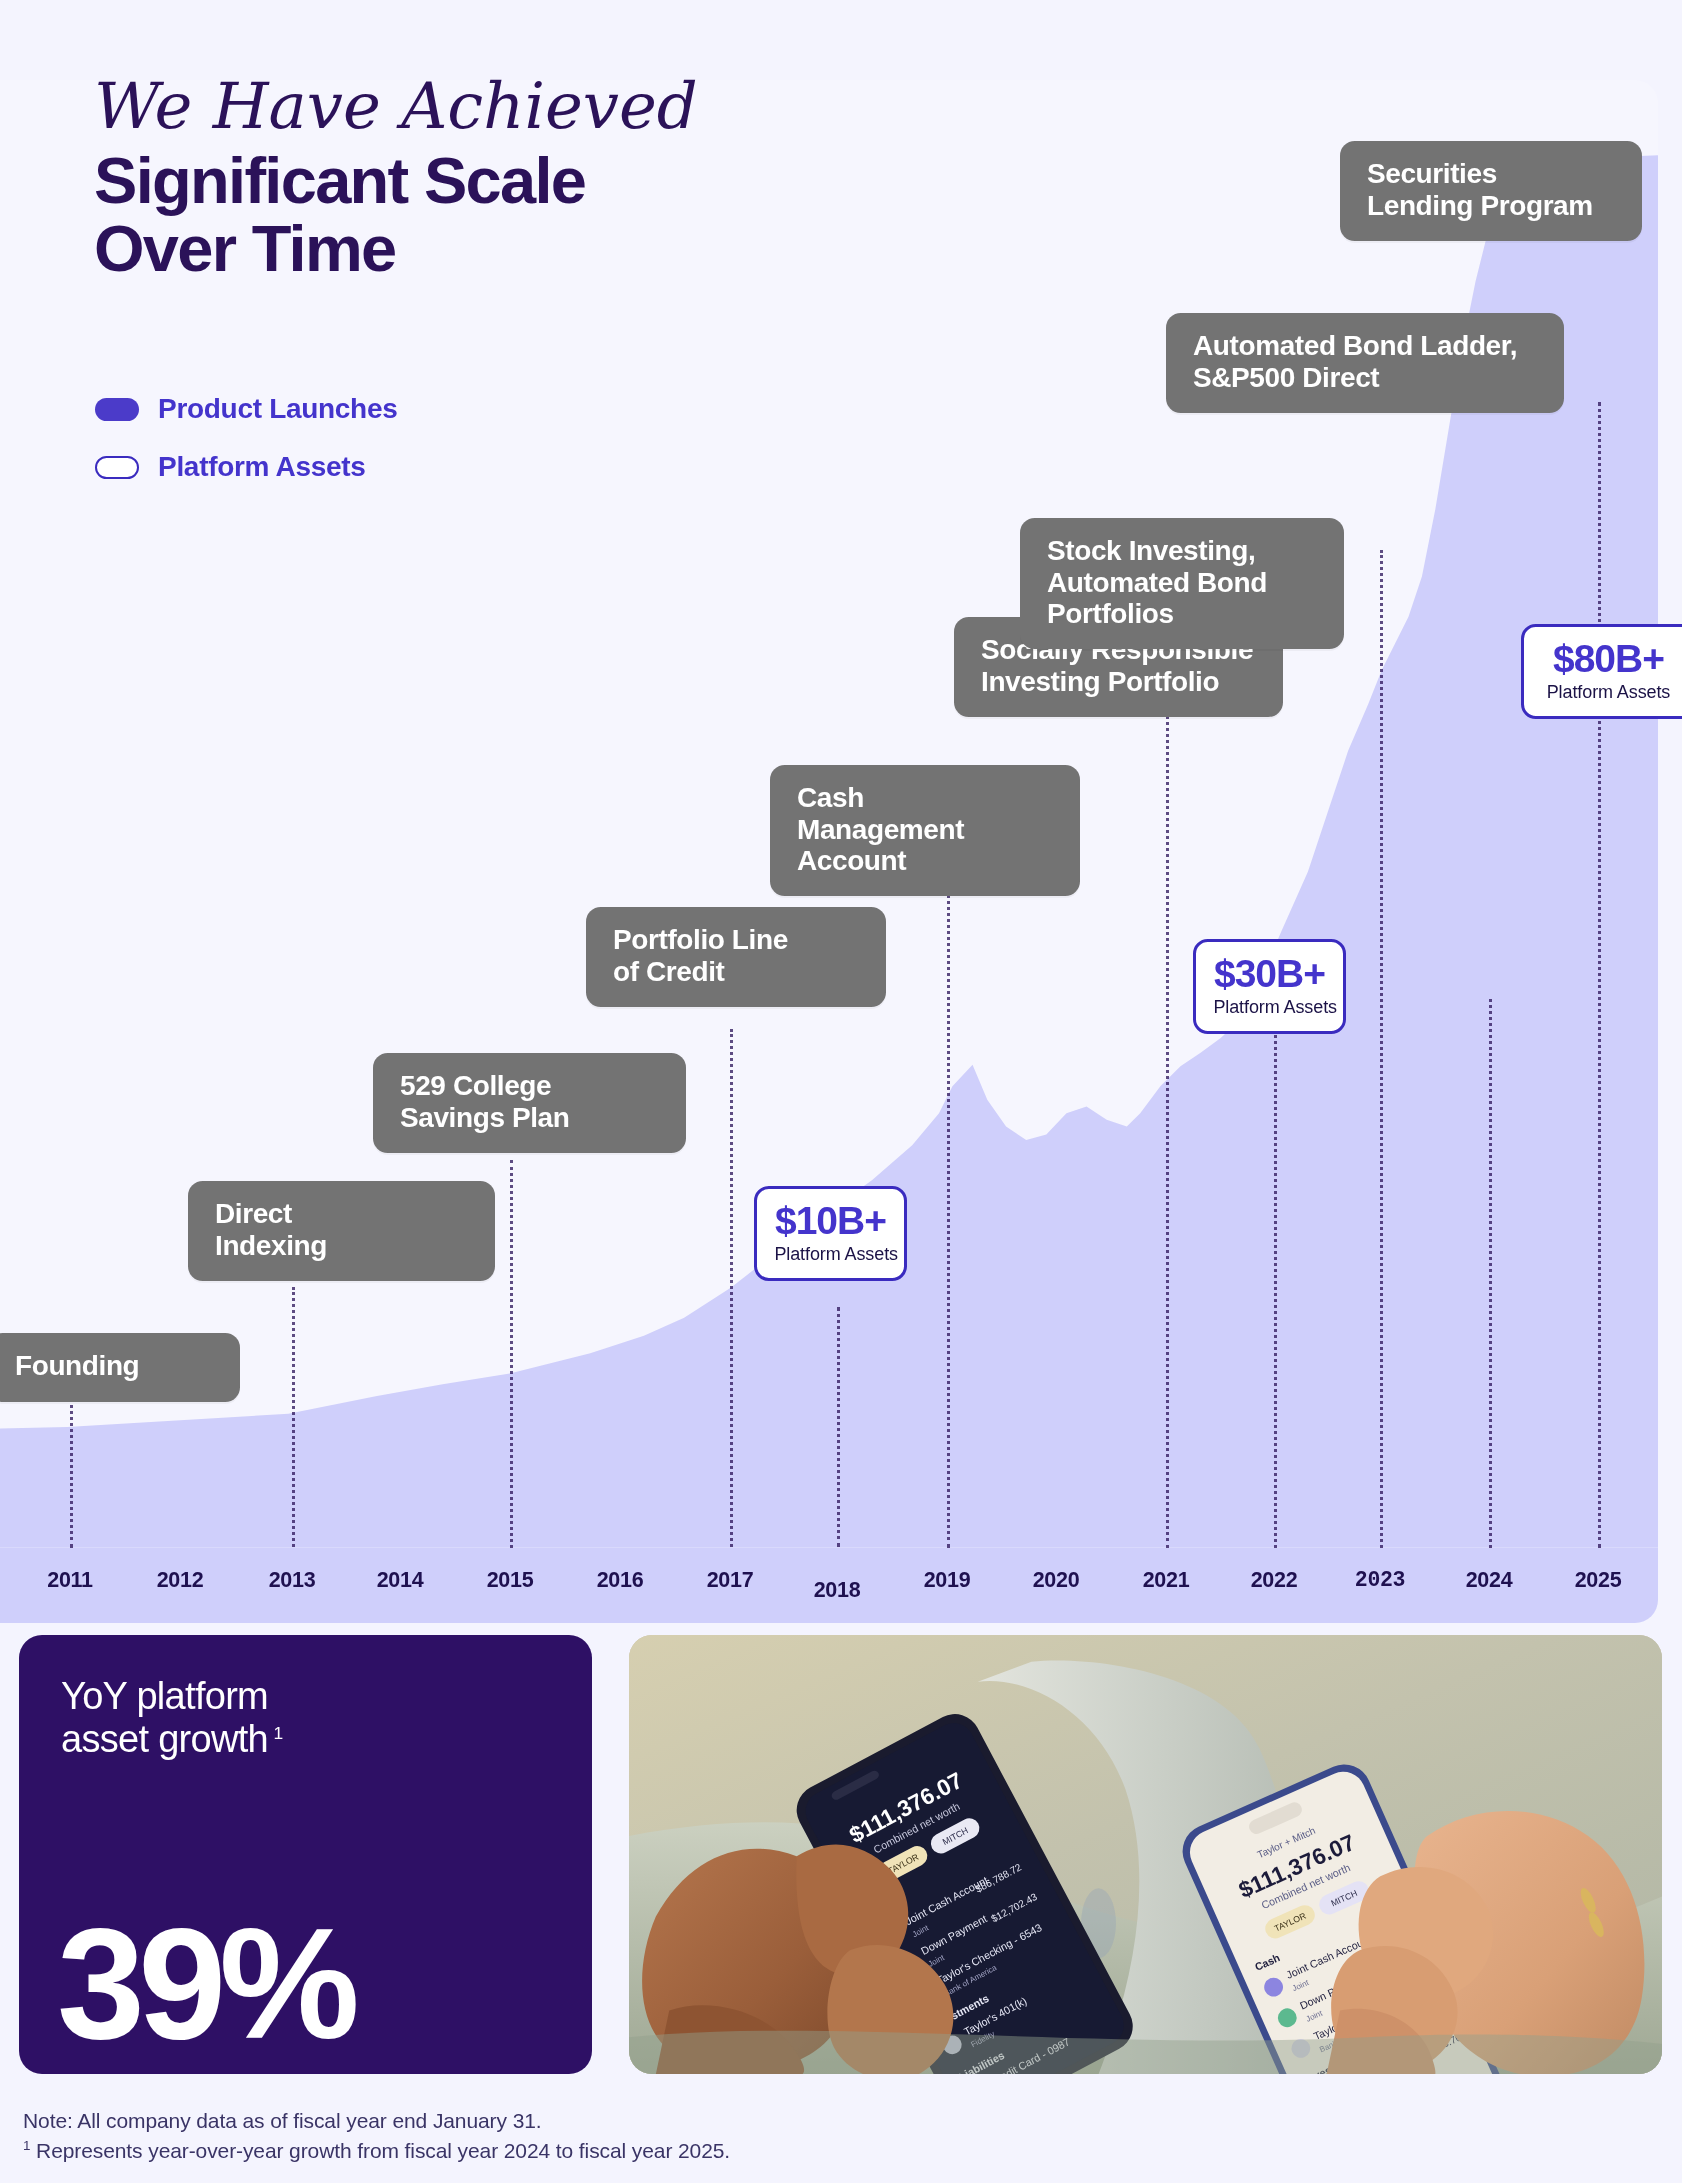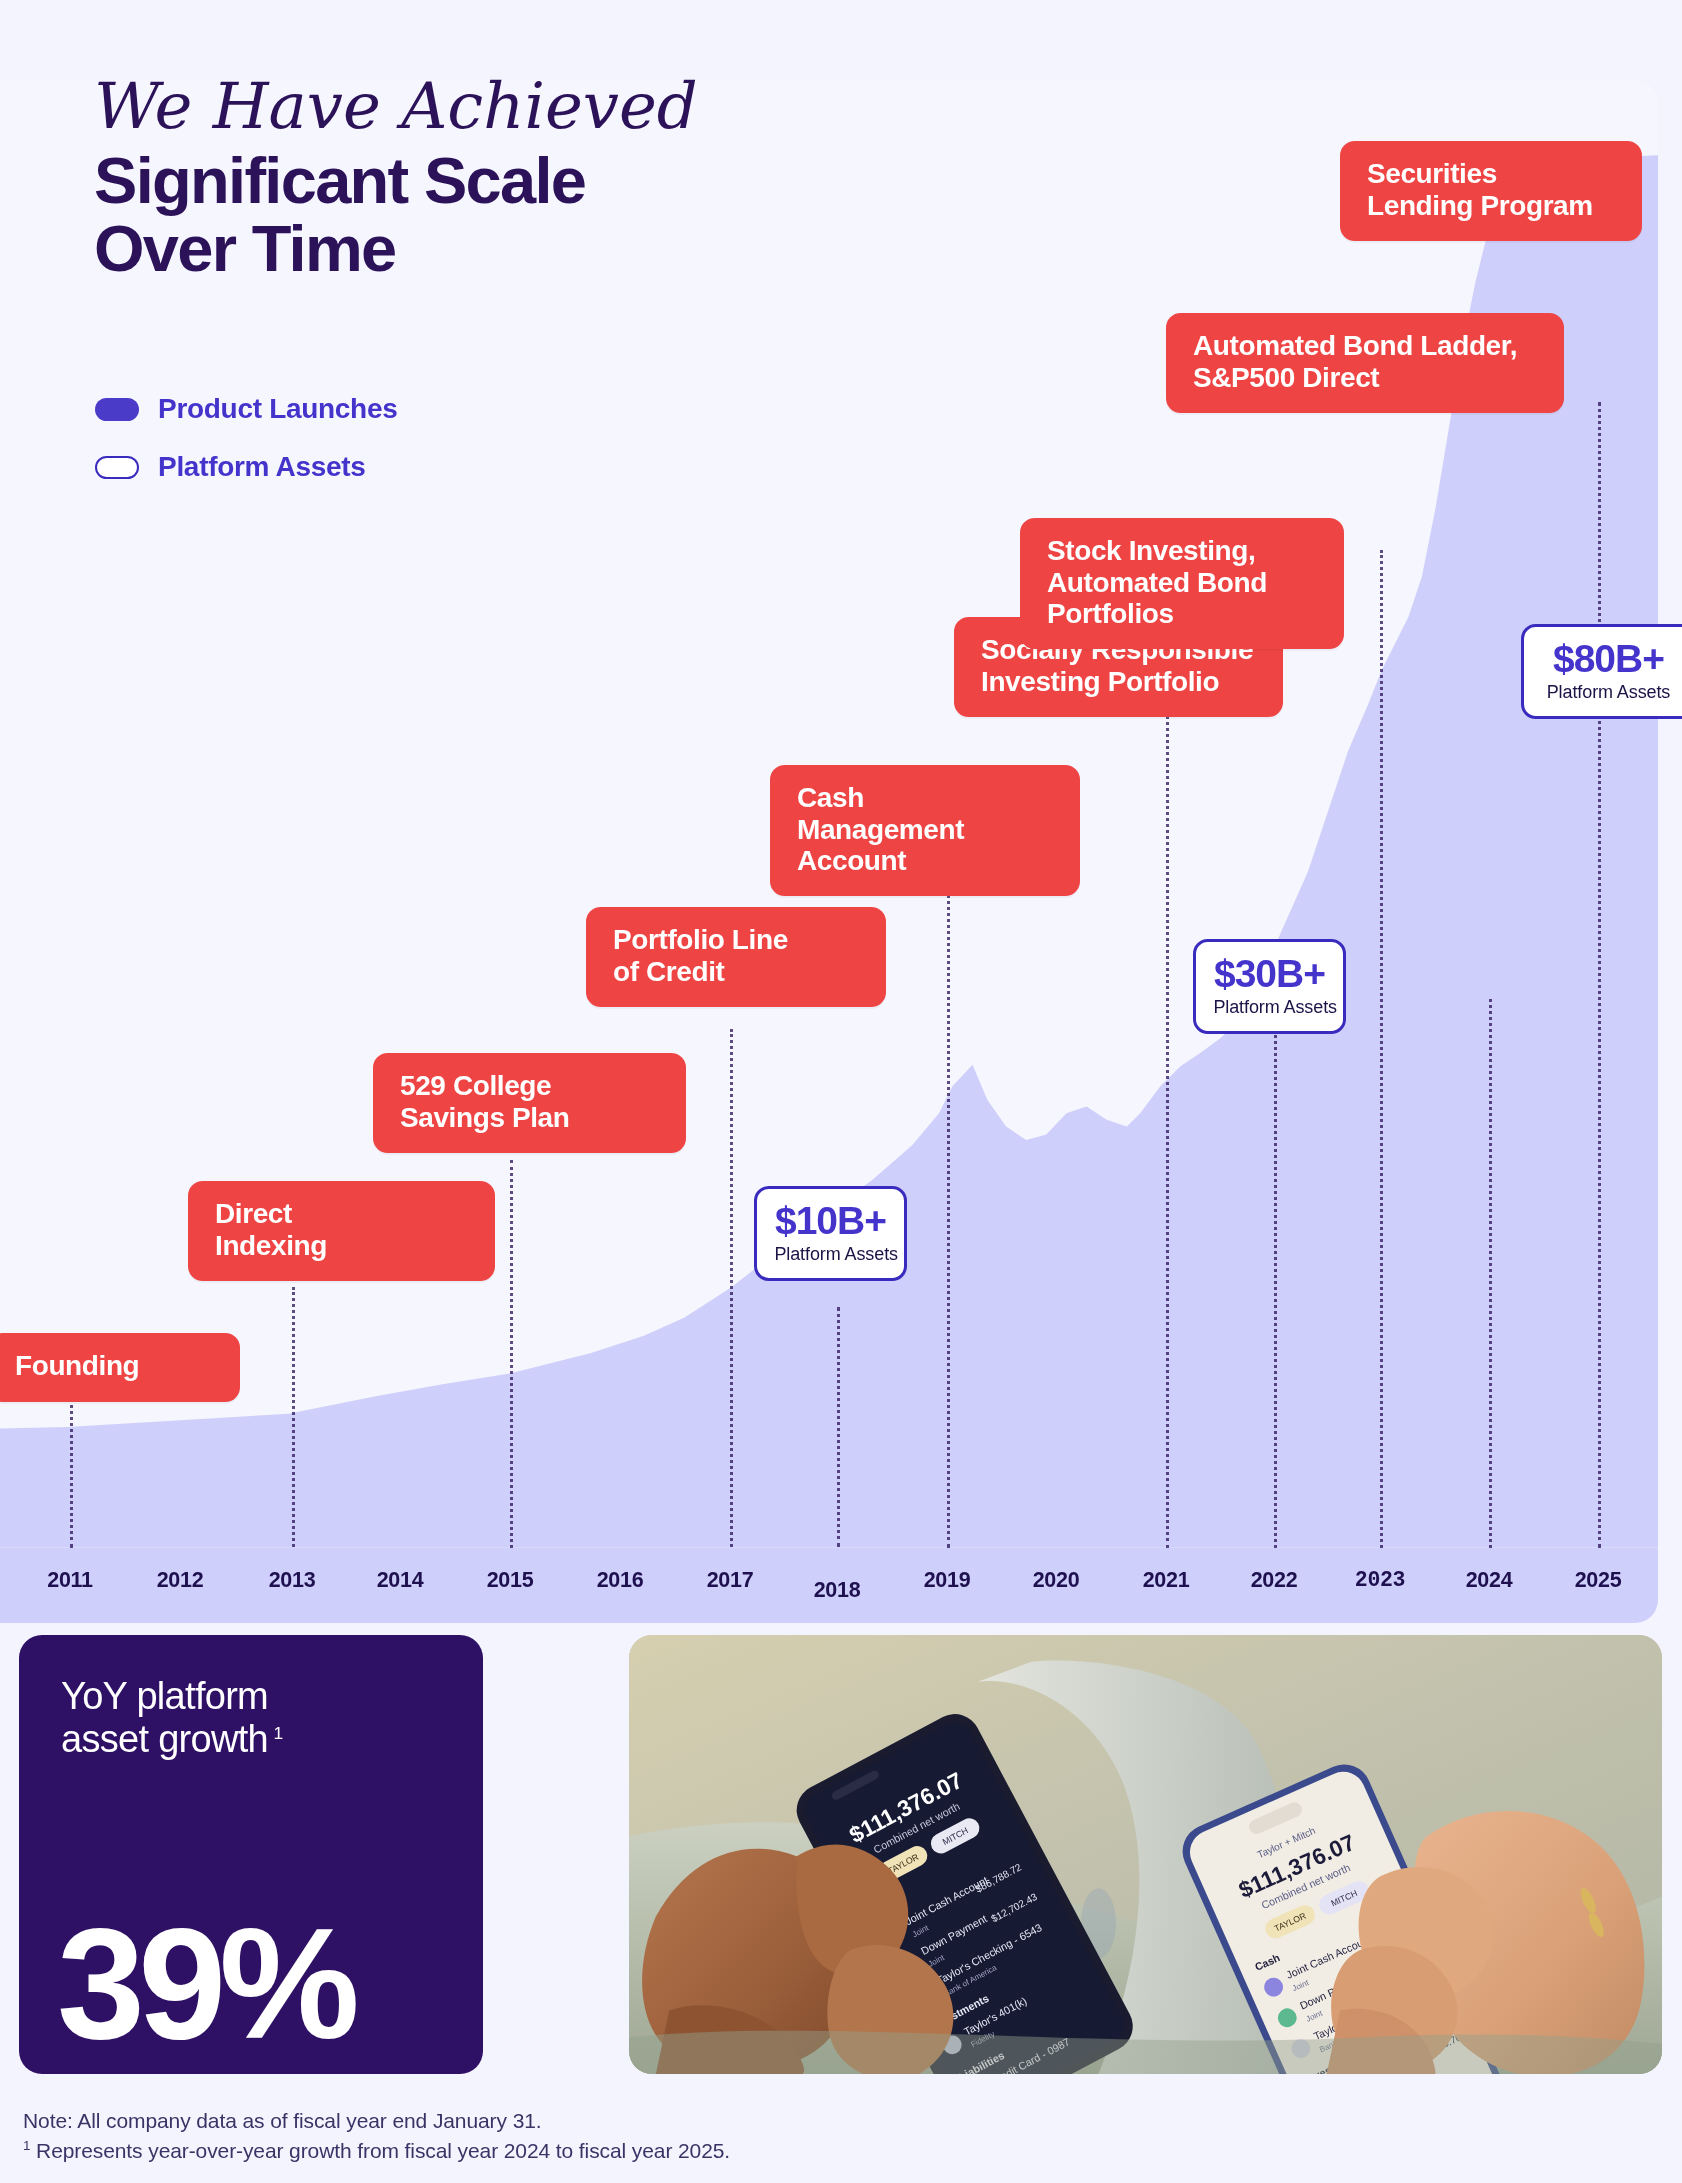--- a/index.html
+++ b/index.html
@@ -76,21 +76,21 @@
   .dotline {
     position: absolute;
     width: 0px;
     border-left: 3.4px dotted #2B1259;
     opacity: .75;
   }
 
   
   .milestone {
     position: absolute;
-    background: #ef4444;
+    background: #737373;
     color: #FFFFFF;
     border-radius: 14.8px;
     padding: 17.4px 27px 20px 27px;
     font-size: 28px;
     font-weight: bold;
     line-height: 1.12;
     letter-spacing: -0.4px;
     white-space: pre-line;
     box-shadow: 0 2px 0 rgba(0,0,0,0.04);
   }
@@ -123,21 +123,21 @@
     font-size: 21.5px; font-weight: bold; color: #1F1150;
     letter-spacing: -0.3px;
     transform: translateX(-50%);
     top: 20px;
   }
 
   
   .stat-card {
     position: absolute;
     left: 19px; top: 1635px;
-    width: 464px; height: 439px;
+    width: 573px; height: 439px;
     background: #2E1065;
     border-radius: 23px;
     padding: 40px 42px;
   }
   .stat-label {
     font-size: 38px; color: #FFFFFF; font-weight: normal;
     line-height: 1.14; letter-spacing: -0.7px;
   }
   .stat-label sup { font-size: 17.4px; vertical-align: super; margin-left: 5.4px; }
   .stat-big {

